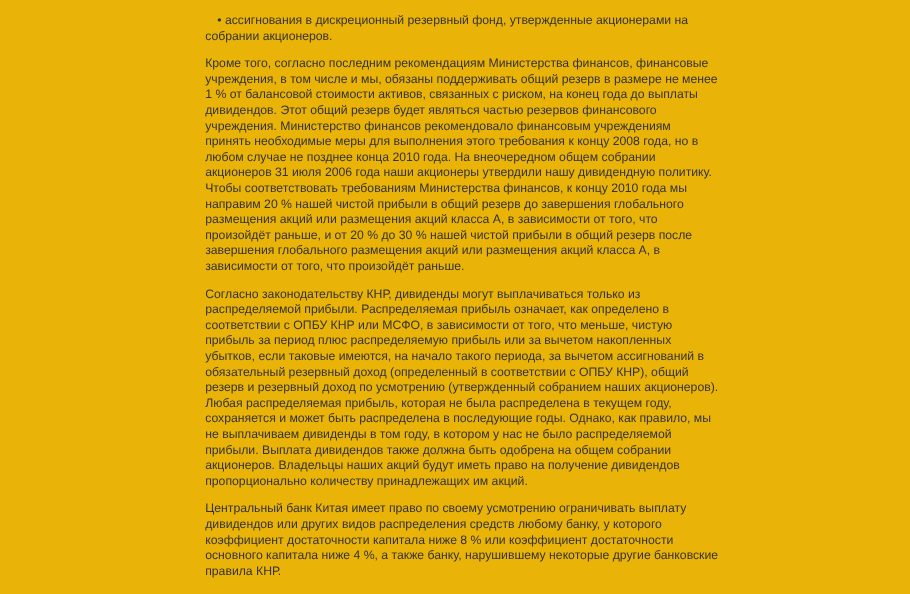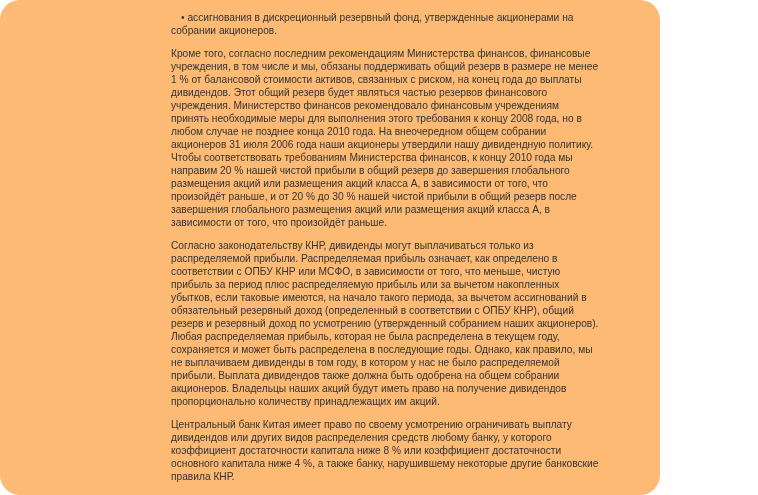--- a/index.html
+++ b/index.html
@@ -2,25 +2,24 @@
 <html lang="ru"><head>
 <meta charset="utf-8">
 <style>
   html, body {
     margin: 0;
     padding: 0;
     background: #ffffff;
   }
   .page {
     position: relative;
-    width: 660px;
+    width: 758px;
     height: 495px;
-    background: #fdba74;
+    background: #eab308;
     overflow: hidden;
-    border-radius: 20px;
   }
   .text-column {
     position: absolute;
     left: 171px;
     top: 11px;
     width: 445px;
   }
   p.para {
     margin: 0 0 10px 0;
     font-family: "Liberation Sans", sans-serif;

